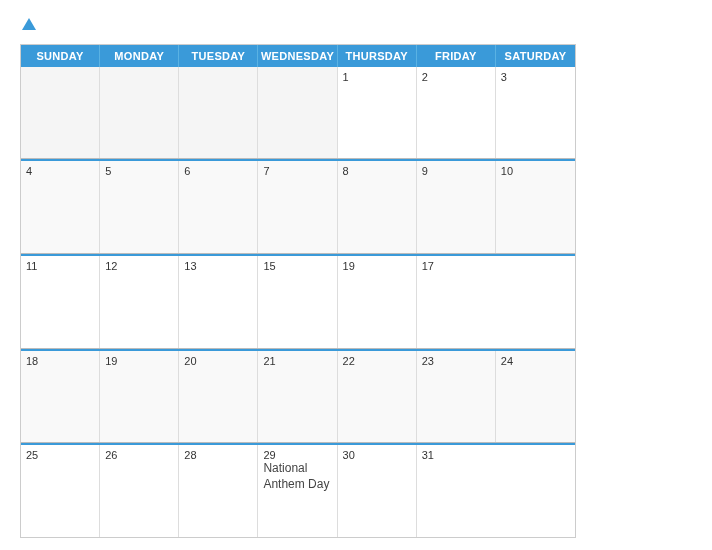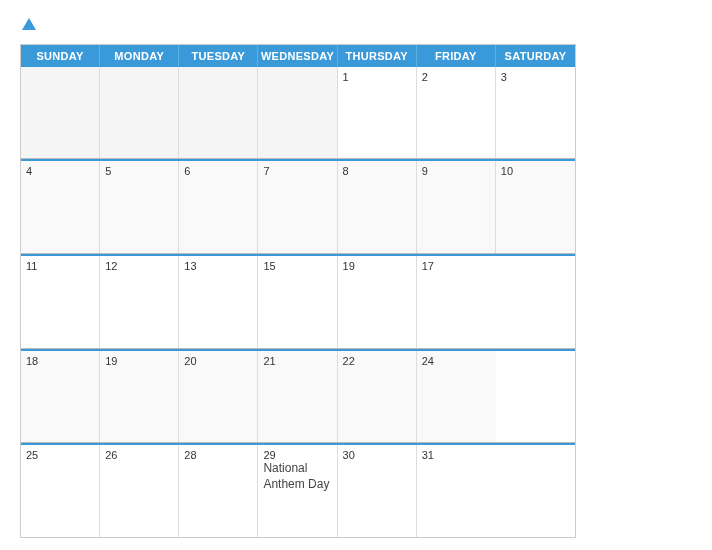--- a/index.html
+++ b/index.html
@@ -237,20 +237,23 @@
           <div class="cal-cell">
             <span class="day-number">20</span>
           </div>
           <div class="cal-cell">
             <span class="day-number">21</span>
           </div>
           <div class="cal-cell">
             <span class="day-number">22</span>
           </div>
           <div class="cal-cell">
+            <span class="day-number">23</span>
+          </div>
+          <div class="cal-cell">
             <span class="day-number">24</span>
           </div>
         </div>
         <div class="cal-week cal-week-top-border">
           <div class="cal-cell">
             <span class="day-number">25</span>
           </div>
           <div class="cal-cell">
             <span class="day-number">26</span>
           </div>

